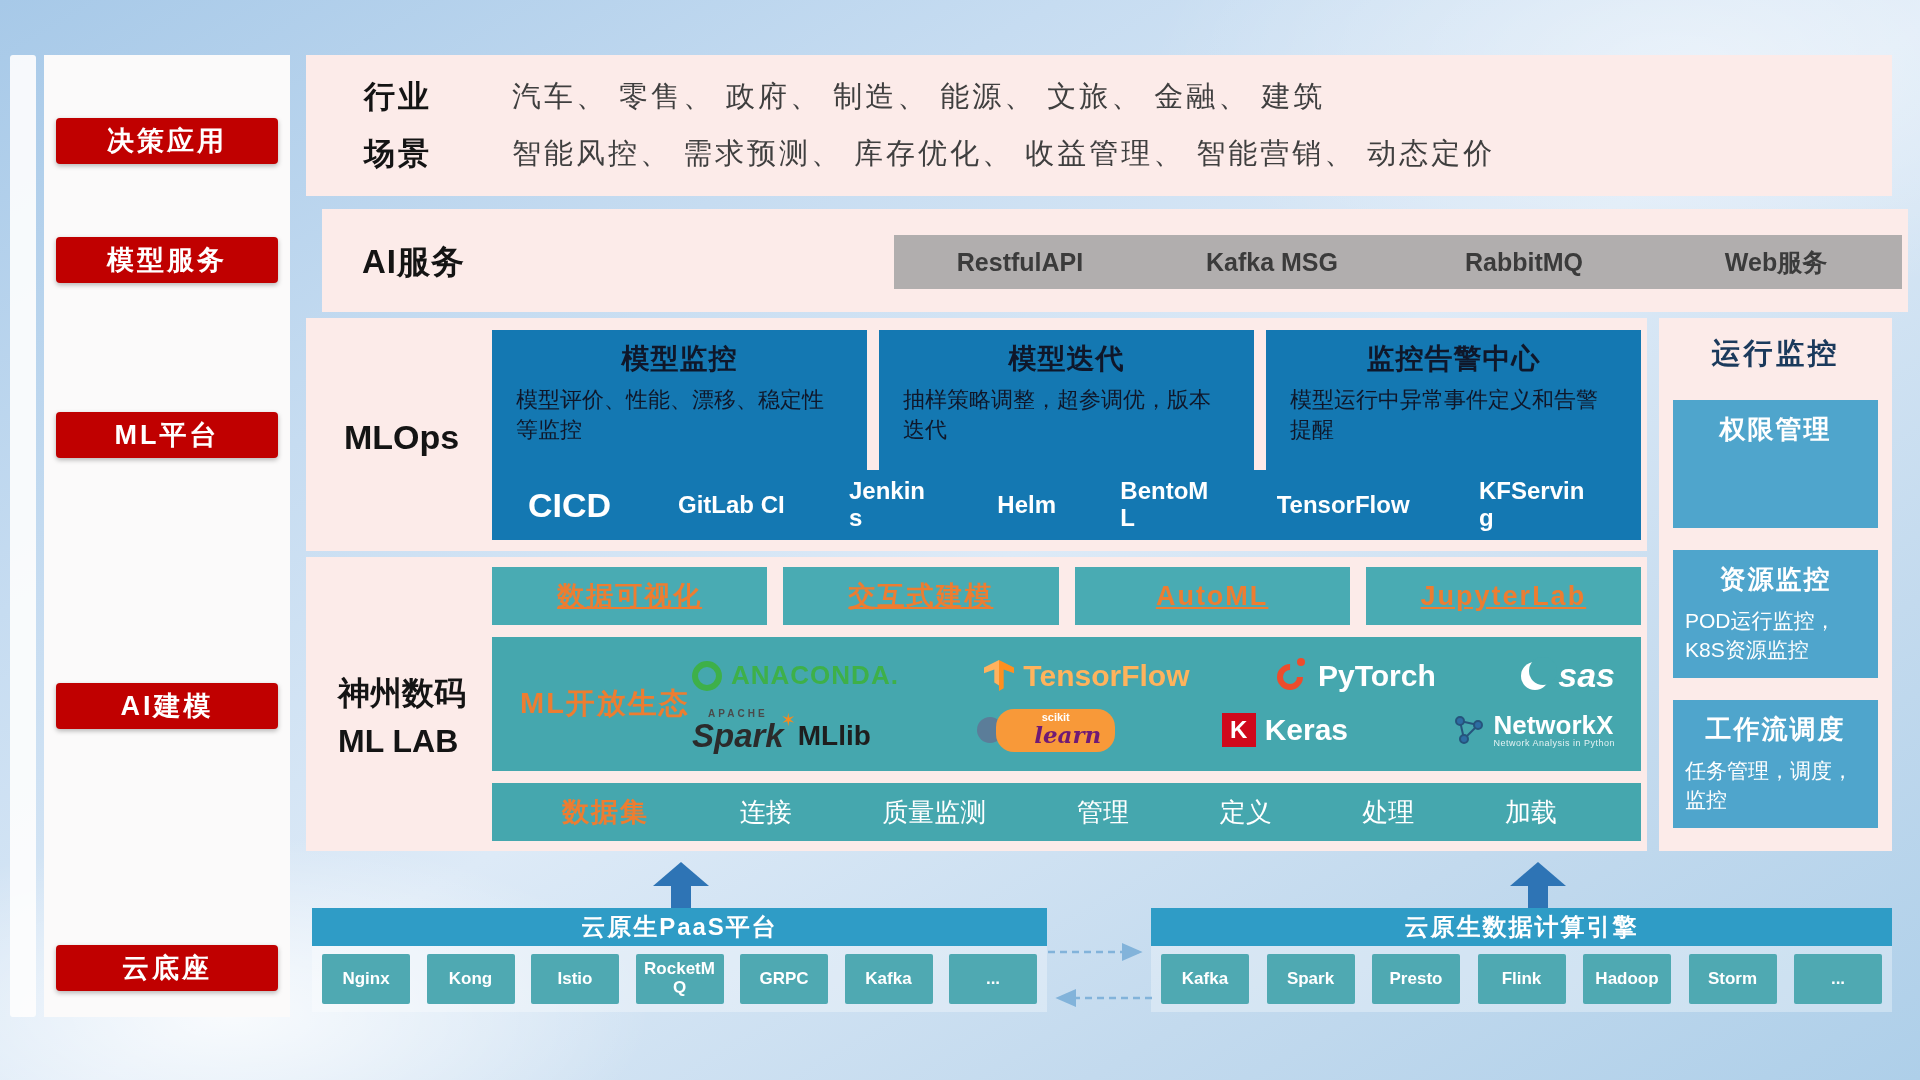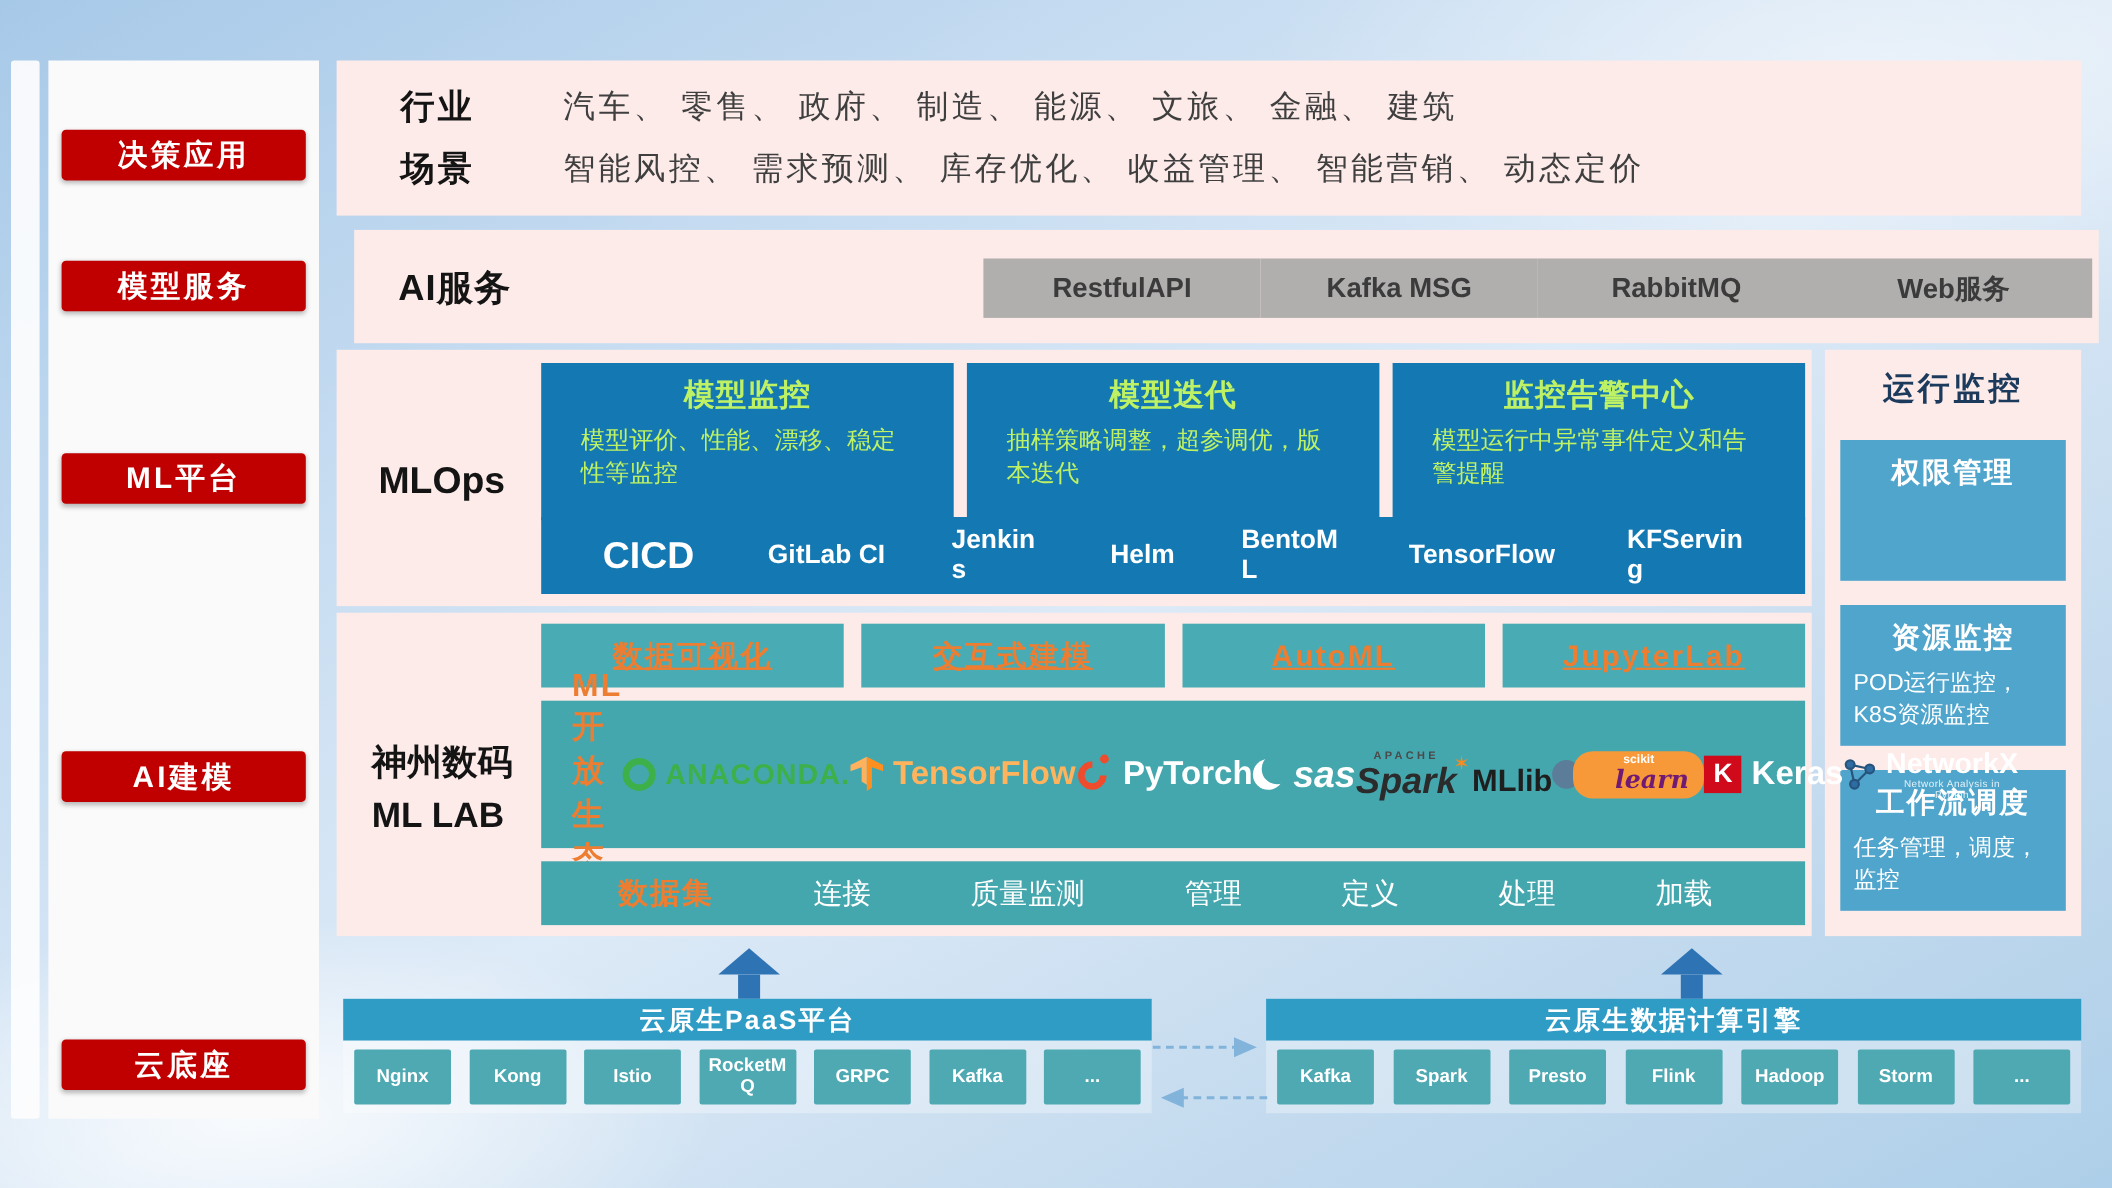--- a/index.html
+++ b/index.html
@@ -32,45 +32,45 @@
   .panel-ai{left:322px;top:209px;width:1586px;height:103px;display:flex;align-items:center;padding:3px 6px 0 40px;}
   .ai-label{width:150px;font-size:33px;font-weight:bold;color:#141414;letter-spacing:1px;}
   .ai-buttons{flex:1;display:flex;justify-content:flex-end;align-items:center;}
   .gray-btn{width:252px;height:54px;background:#b1aeae;color:#3b3b3b;font-weight:bold;font-size:25px;
     display:flex;align-items:center;justify-content:center;}
 
   
   .panel-mlops{left:306px;top:318px;width:1341px;height:233px;}
   .mlops-label{position:absolute;left:38px;top:100px;font-size:34px;font-weight:bold;color:#141414;}
   .mlops-cards{position:absolute;left:186px;top:12px;width:1149px;display:flex;gap:12px;}
-  .blue-card{flex:1;height:143px;background:#1478b2;color:#bef264;padding:10px 36px;}
+  .blue-card{flex:1;height:143px;background:#1478b2;color:#0f172a;padding:10px 24px;}
   .bc-title{text-align:center;font-size:28px;font-weight:bold;margin-bottom:7px;letter-spacing:1px;}
   .bc-desc{font-size:22px;line-height:1.35;}
   .cicd-bar{position:absolute;left:186px;top:152px;width:1149px;height:70px;background:#1478b2;color:#fff;
-    display:flex;align-items:center;padding:0 44px 0 56px;}
+    display:flex;align-items:center;padding:0 44px 0 36px;}
   .cicd-label{font-size:34px;font-weight:bold;width:150px;}
   .cicd-items{flex:1;display:flex;justify-content:space-between;align-items:center;}
   .cicd-item{font-size:24px;font-weight:bold;line-height:1.12;word-break:break-all;}
 
   
   .panel-monitor{left:1659px;top:318px;width:233px;height:533px;padding:16px 14px 0;}
   .mon-title{text-align:center;font-size:29px;font-weight:bold;color:#1b3a5c;letter-spacing:3px;margin-bottom:26px;}
   .mon-card{background:#4fa5cc;color:#fff;padding:12px;margin-bottom:22px;min-height:128px;}
   .mc-title{text-align:center;font-size:26px;font-weight:bold;letter-spacing:2px;margin-bottom:9px;}
   .mc-desc{font-size:21px;line-height:1.4;}
 
   
   .panel-mllab{left:306px;top:557px;width:1341px;height:294px;}
   .mllab-label{position:absolute;left:32px;top:112px;font-size:32px;font-weight:bold;color:#141414;line-height:1.5;}
   .mllab-tools{position:absolute;left:186px;top:10px;width:1149px;display:flex;gap:16px;}
   .tool-btn{flex:1;height:58px;background:#49abb3;color:#ed7d31;font-weight:bold;font-size:27px;letter-spacing:2px;
     display:flex;align-items:center;justify-content:center;text-decoration:underline;}
   .eco-box{position:absolute;left:186px;top:80px;width:1149px;height:134px;background:#45a7ae;display:flex;align-items:center;}
   .eco-label{width:200px;padding-left:28px;font-size:29px;font-weight:bold;color:#ed7d31;letter-spacing:2px;}
-  .eco-logos{flex:1;height:100%;display:flex;flex-direction:row;justify-content:space-evenly;padding:6px 26px 6px 0;text-align:center;}
+  .eco-logos{flex:1;height:100%;display:flex;flex-direction:column;justify-content:space-evenly;padding:6px 26px 6px 0;}
   .eco-row{display:flex;align-items:center;justify-content:space-between;}
   .logo{display:flex;align-items:center;gap:9px;color:#fff;font-weight:bold;}
 
   .ana-icon{width:30px;height:30px;border:6px solid #3eb049;border-radius:50%;}
   .ana-text{color:#3eb049;font-size:26px;letter-spacing:1px;}
   .tf-text{color:#ffb35c;font-size:30px;}
   .pt-wrap{width:34px;height:36px;position:relative;}
   .pt-icon{position:absolute;left:2px;top:6px;width:26px;height:26px;border:6px solid #ee4c2c;border-top-color:transparent;border-radius:50%;transform:rotate(45deg);}
   .pt-dot{position:absolute;right:4px;top:0;width:8px;height:8px;background:#ee4c2c;border-radius:50%;}
   .pt-text{font-size:30px;}

